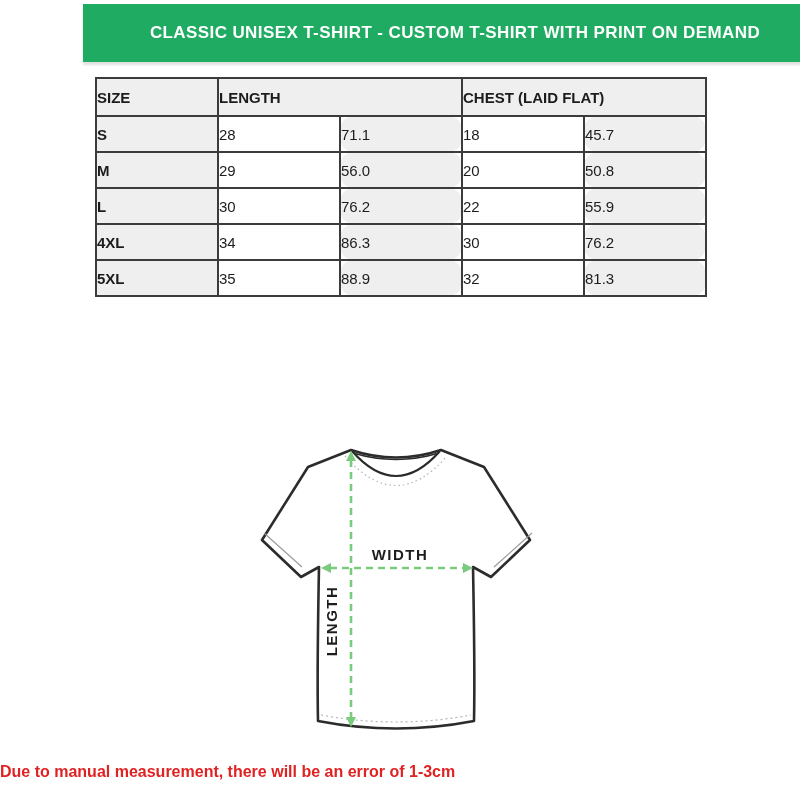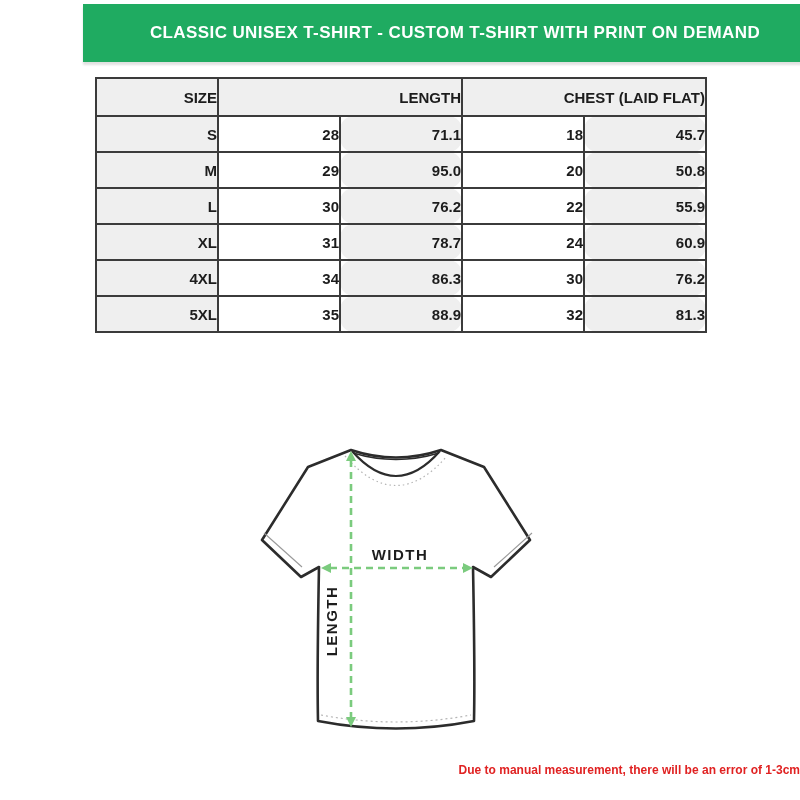--- a/index.html
+++ b/index.html
@@ -25,41 +25,41 @@
 
   
   .chart-wrap{position:absolute;left:95px;top:77px;width:612px;}
   table.size-chart{
     width:612px;border-collapse:collapse;table-layout:fixed;
     font-size:15px;color:#1c1c1c;
   }
   table.size-chart th,
   table.size-chart td{
     border:2px solid var(--border);
-    text-align:right;vertical-align:middle;
+    text-align:left;vertical-align:middle;
     background:#ffffff;
   }
   table.size-chart th{height:38px;font-weight:bold;background:var(--cellgray);}
-  table.size-chart td{height:36px;font-weight:bold;}
+  table.size-chart td{height:36px;font-weight:normal;}
   table.size-chart td.c-size{background:var(--cellgray);font-weight:bold;}
   table.size-chart td.c-cm{background:var(--cellgray);border-radius:14px;}
 
   
   .diagram{position:absolute;left:248px;top:443px;width:300px;height:312px;}
   .diagram svg{display:block;width:300px;height:312px;}
   .svg-label{
     font-family:"Liberation Sans","DejaVu Sans",sans-serif;
     font-weight:bold;font-size:15px;fill:#1d1d1d;letter-spacing:1.5px;
   }
 
   
   .footer-note{
     position:absolute;left:0;top:763px;width:800px;
-    text-align:right;color:var(--red);
-    font-size:12px;font-weight:bold;
+    text-align:left;color:var(--red);
+    font-size:16px;font-weight:bold;
   }
 </style>
 </head>
 <body>
 
 <div class="stage">
 
   <div class="banner">CLASSIC UNISEX T-SHIRT - CUSTOM T-SHIRT WITH PRINT ON DEMAND</div>
 
   <div class="chart-wrap">
@@ -82,37 +82,30 @@
         <tr>
           <td class="c-size">S</td>
           <td class="c-in">28</td>
           <td class="c-cm">71.1</td>
           <td class="c-in">18</td>
           <td class="c-cm">45.7</td>
         </tr>
         <tr>
           <td class="c-size">M</td>
           <td class="c-in">29</td>
-          <td class="c-cm">95.0</td>
+          <td class="c-cm">56.0</td>
           <td class="c-in">20</td>
           <td class="c-cm">50.8</td>
         </tr>
         <tr>
           <td class="c-size">L</td>
           <td class="c-in">30</td>
           <td class="c-cm">76.2</td>
           <td class="c-in">22</td>
           <td class="c-cm">55.9</td>
-        </tr>
-        <tr>
-          <td class="c-size">XL</td>
-          <td class="c-in">31</td>
-          <td class="c-cm">78.7</td>
-          <td class="c-in">24</td>
-          <td class="c-cm">60.9</td>
         </tr>
         <tr>
           <td class="c-size">4XL</td>
           <td class="c-in">34</td>
           <td class="c-cm">86.3</td>
           <td class="c-in">30</td>
           <td class="c-cm">76.2</td>
         </tr>
         <tr>
           <td class="c-size">5XL</td>

